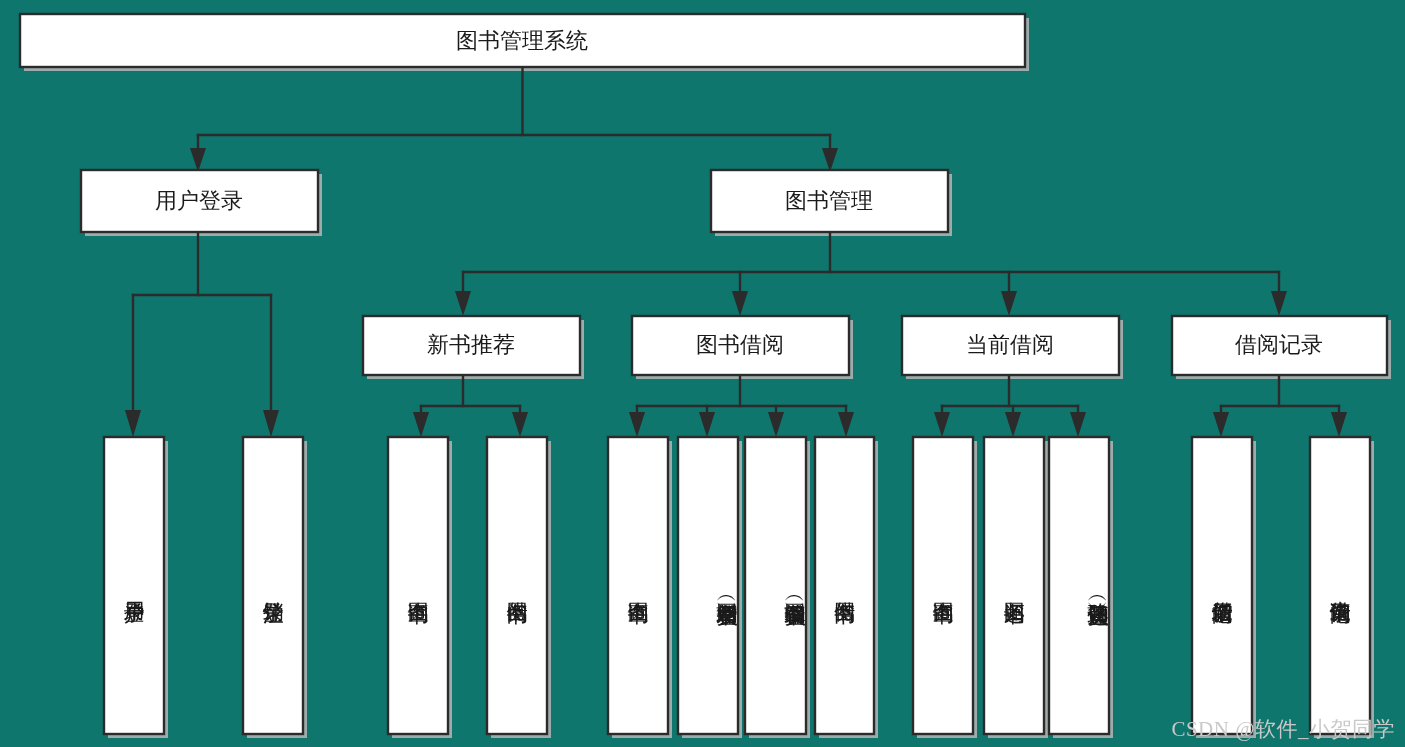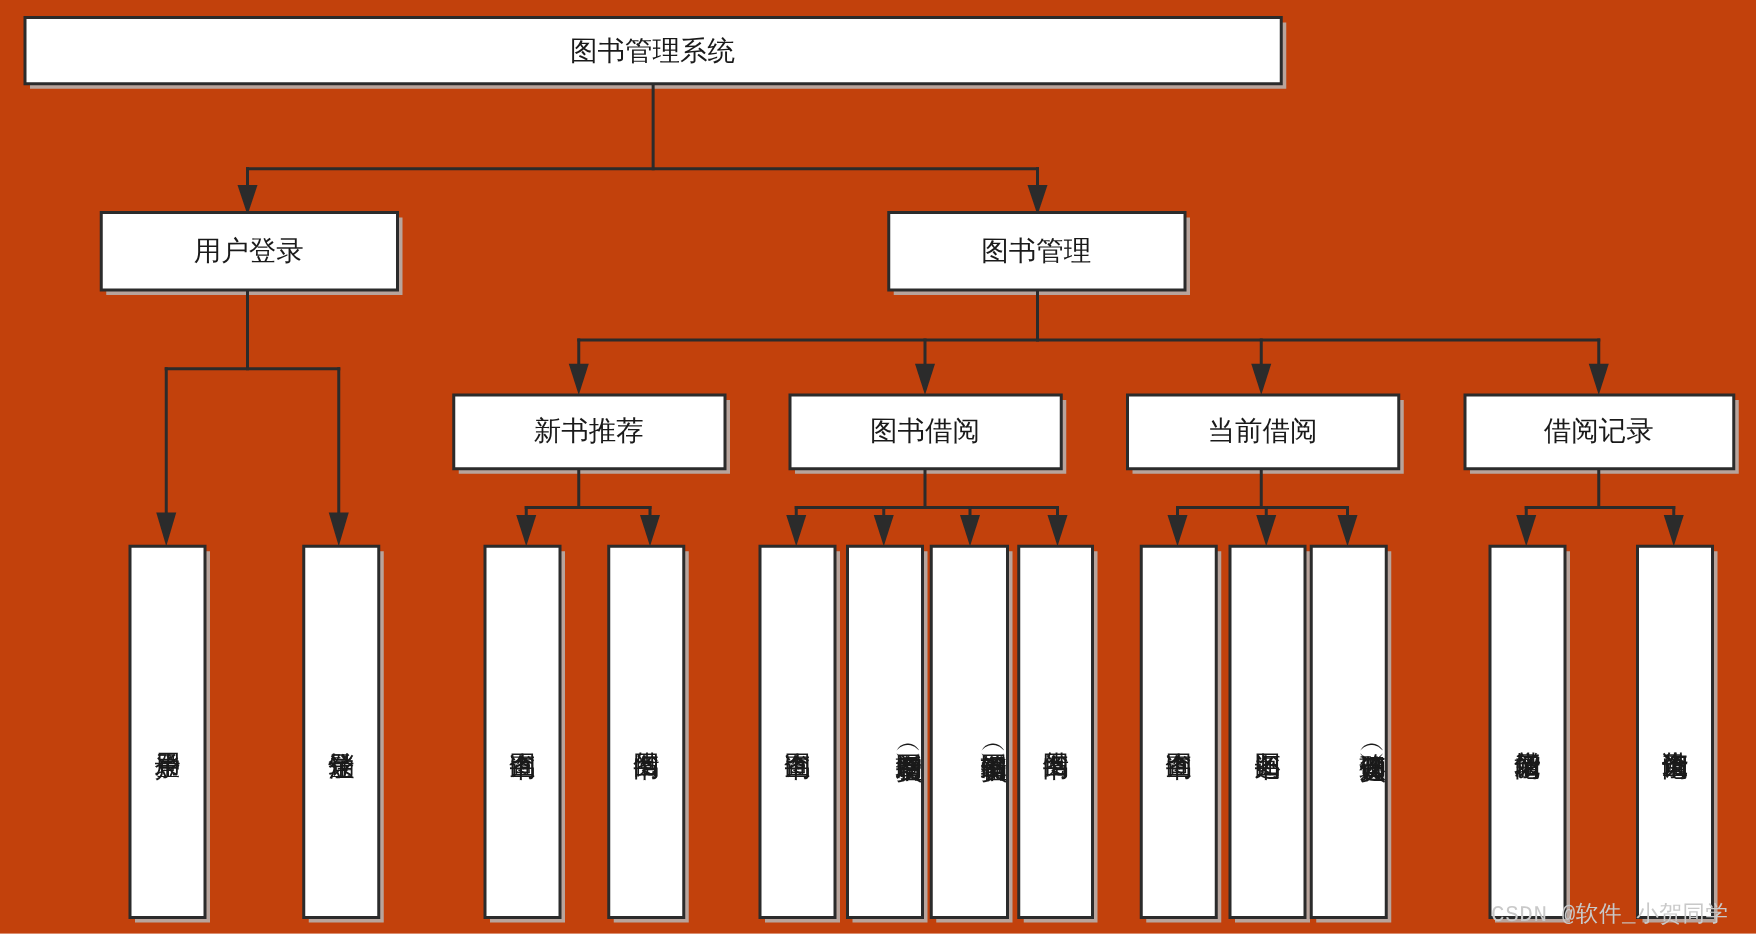--- a/index.html
+++ b/index.html
@@ -8,21 +8,21 @@
     padding: 0;
     background: #ffffff;
   }
   body {
     font-family: "DejaVu Sans", "Liberation Sans", sans-serif;
   }
   #diagram-root {
     position: relative;
     width: 1405px;
     height: 747px;
-    background: #c2410c;
+    background: #0f766e;
     overflow: hidden;
   }
   svg#flow-svg {
     position: absolute;
     left: 0;
     top: 0;
     width: 1405px;
     height: 747px;
     display: block;
   }
@@ -62,25 +62,25 @@
     font-size: 21px;
     line-height: 1.06;
     letter-spacing: 0.5px;
     writing-mode: vertical-rl;
     text-orientation: upright;
     white-space: nowrap;
     pointer-events: none;
   }
   .watermark {
     position: absolute;
-    right: 22px;
+    right: 10px;
     bottom: 4px;
     color: #c9c9c9;
-    font-family: Liberation Mono, monospace;
-    font-size: 18px;
+    font-family: Liberation Serif, serif;
+    font-size: 21px;
     letter-spacing: 0.5px;
     white-space: nowrap;
   }
 </style>
 </head>
 <body>
 
 <div id="diagram-root">
 
   <svg id="flow-svg" viewBox="0 0 1405 747">

